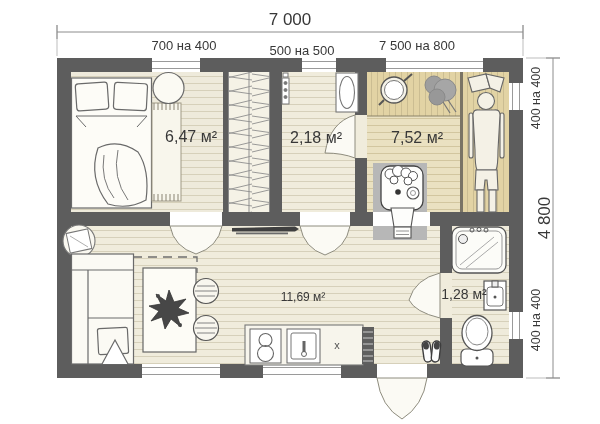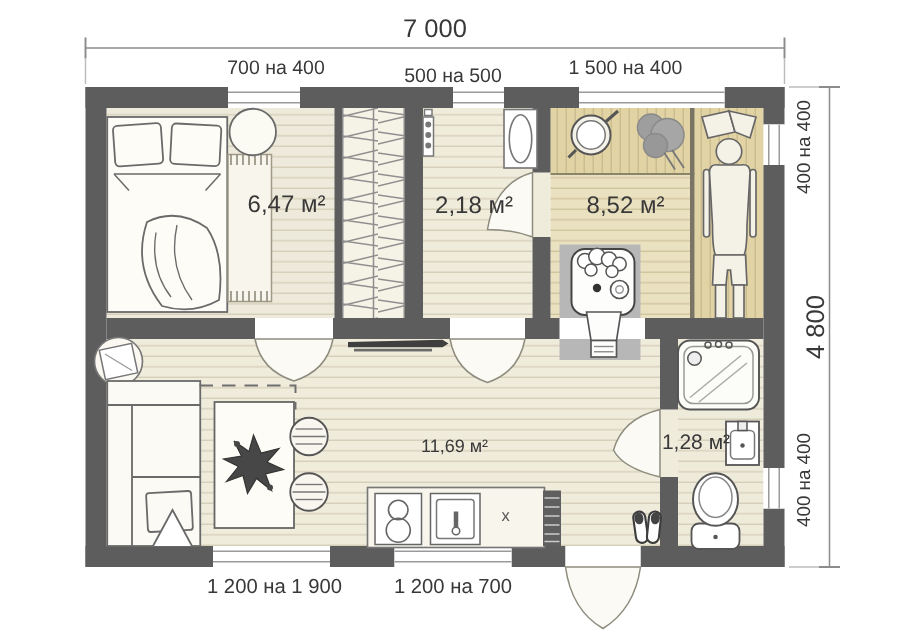--- a/index.html
+++ b/index.html
@@ -316,26 +316,24 @@
     <line x1="546" y1="58" x2="560" y2="58" stroke-width="1.3"></line>
     <line x1="546" y1="378" x2="560" y2="378" stroke-width="1.3"></line>
     <line x1="526" y1="58" x2="546" y2="58" stroke="#bdbdbd"></line>
     <line x1="526" y1="378" x2="546" y2="378" stroke="#bdbdbd"></line>
   </g>
 </svg>
 
 <span class="lbl" style="left:290px;top:19px;font-size:17px">7 000</span>
 <span class="lbl" style="left:184px;top:45px;font-size:13px">700 на 400</span>
 <span class="lbl" style="left:302px;top:50px;font-size:13px">500 на 500</span>
-<span class="lbl" style="left:417px;top:45px;font-size:13px">1 500 на 400</span>
+<span class="lbl" style="left:417px;top:45px;font-size:13px">7 500 на 800</span>
 <span class="lbl rot" style="left:544px;top:218px;font-size:17px">4 800</span>
 <span class="lbl rot" style="left:536px;top:98px;font-size:12.5px">400 на 400</span>
 <span class="lbl rot" style="left:536px;top:320px;font-size:12.5px">400 на 400</span>
-<span class="lbl" style="left:183px;top:391px;font-size:13.5px">1 200 на 1 900</span>
-<span class="lbl" style="left:302px;top:391px;font-size:13.5px">1 200 на 700</span>
 <span class="lbl" style="left:191px;top:137px;font-size:16px">6,47 м²</span>
 <span class="lbl" style="left:316px;top:138px;font-size:16px">2,18 м²</span>
-<span class="lbl" style="left:417px;top:138px;font-size:16px">8,52 м²</span>
+<span class="lbl" style="left:417px;top:138px;font-size:16px">7,52 м²</span>
 <span class="lbl" style="left:303px;top:297px;font-size:12px">11,69 м²</span>
 <span class="lbl" style="left:464px;top:294px;font-size:14px">1,28 м²</span>
 <span class="lbl" style="left:337px;top:345px;font-size:11px;color:#555">x</span>
 
 </div>
 
 </body></html>

